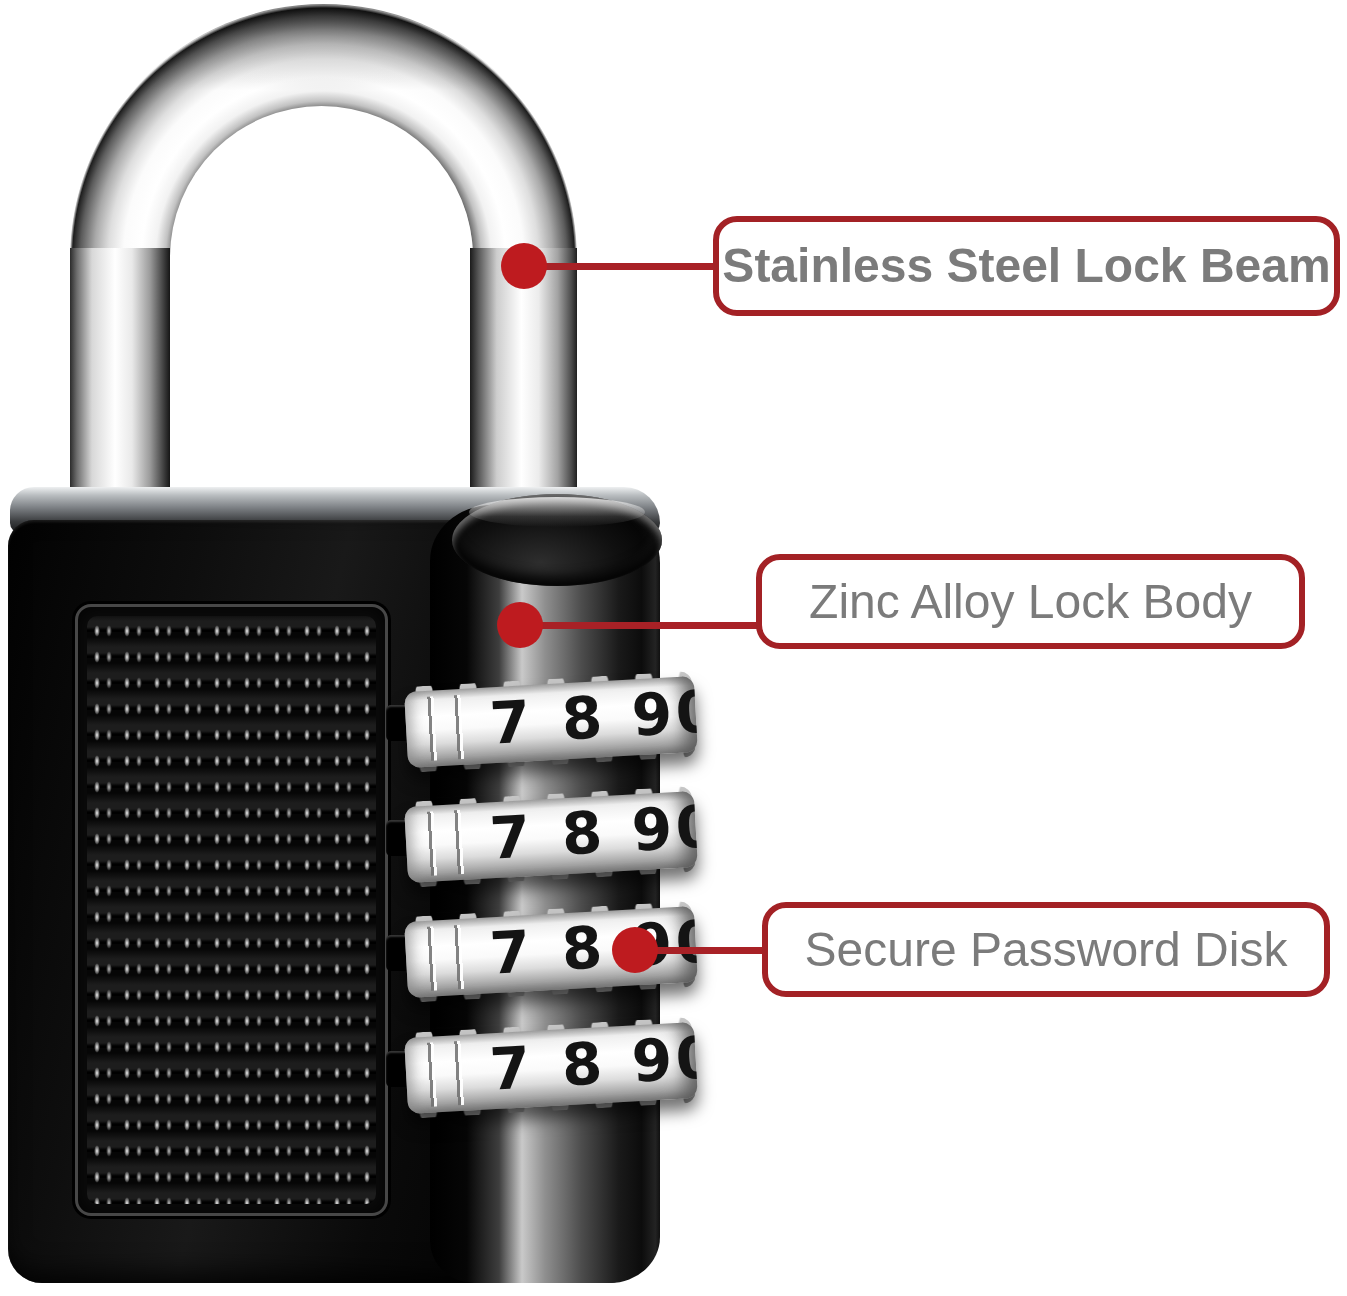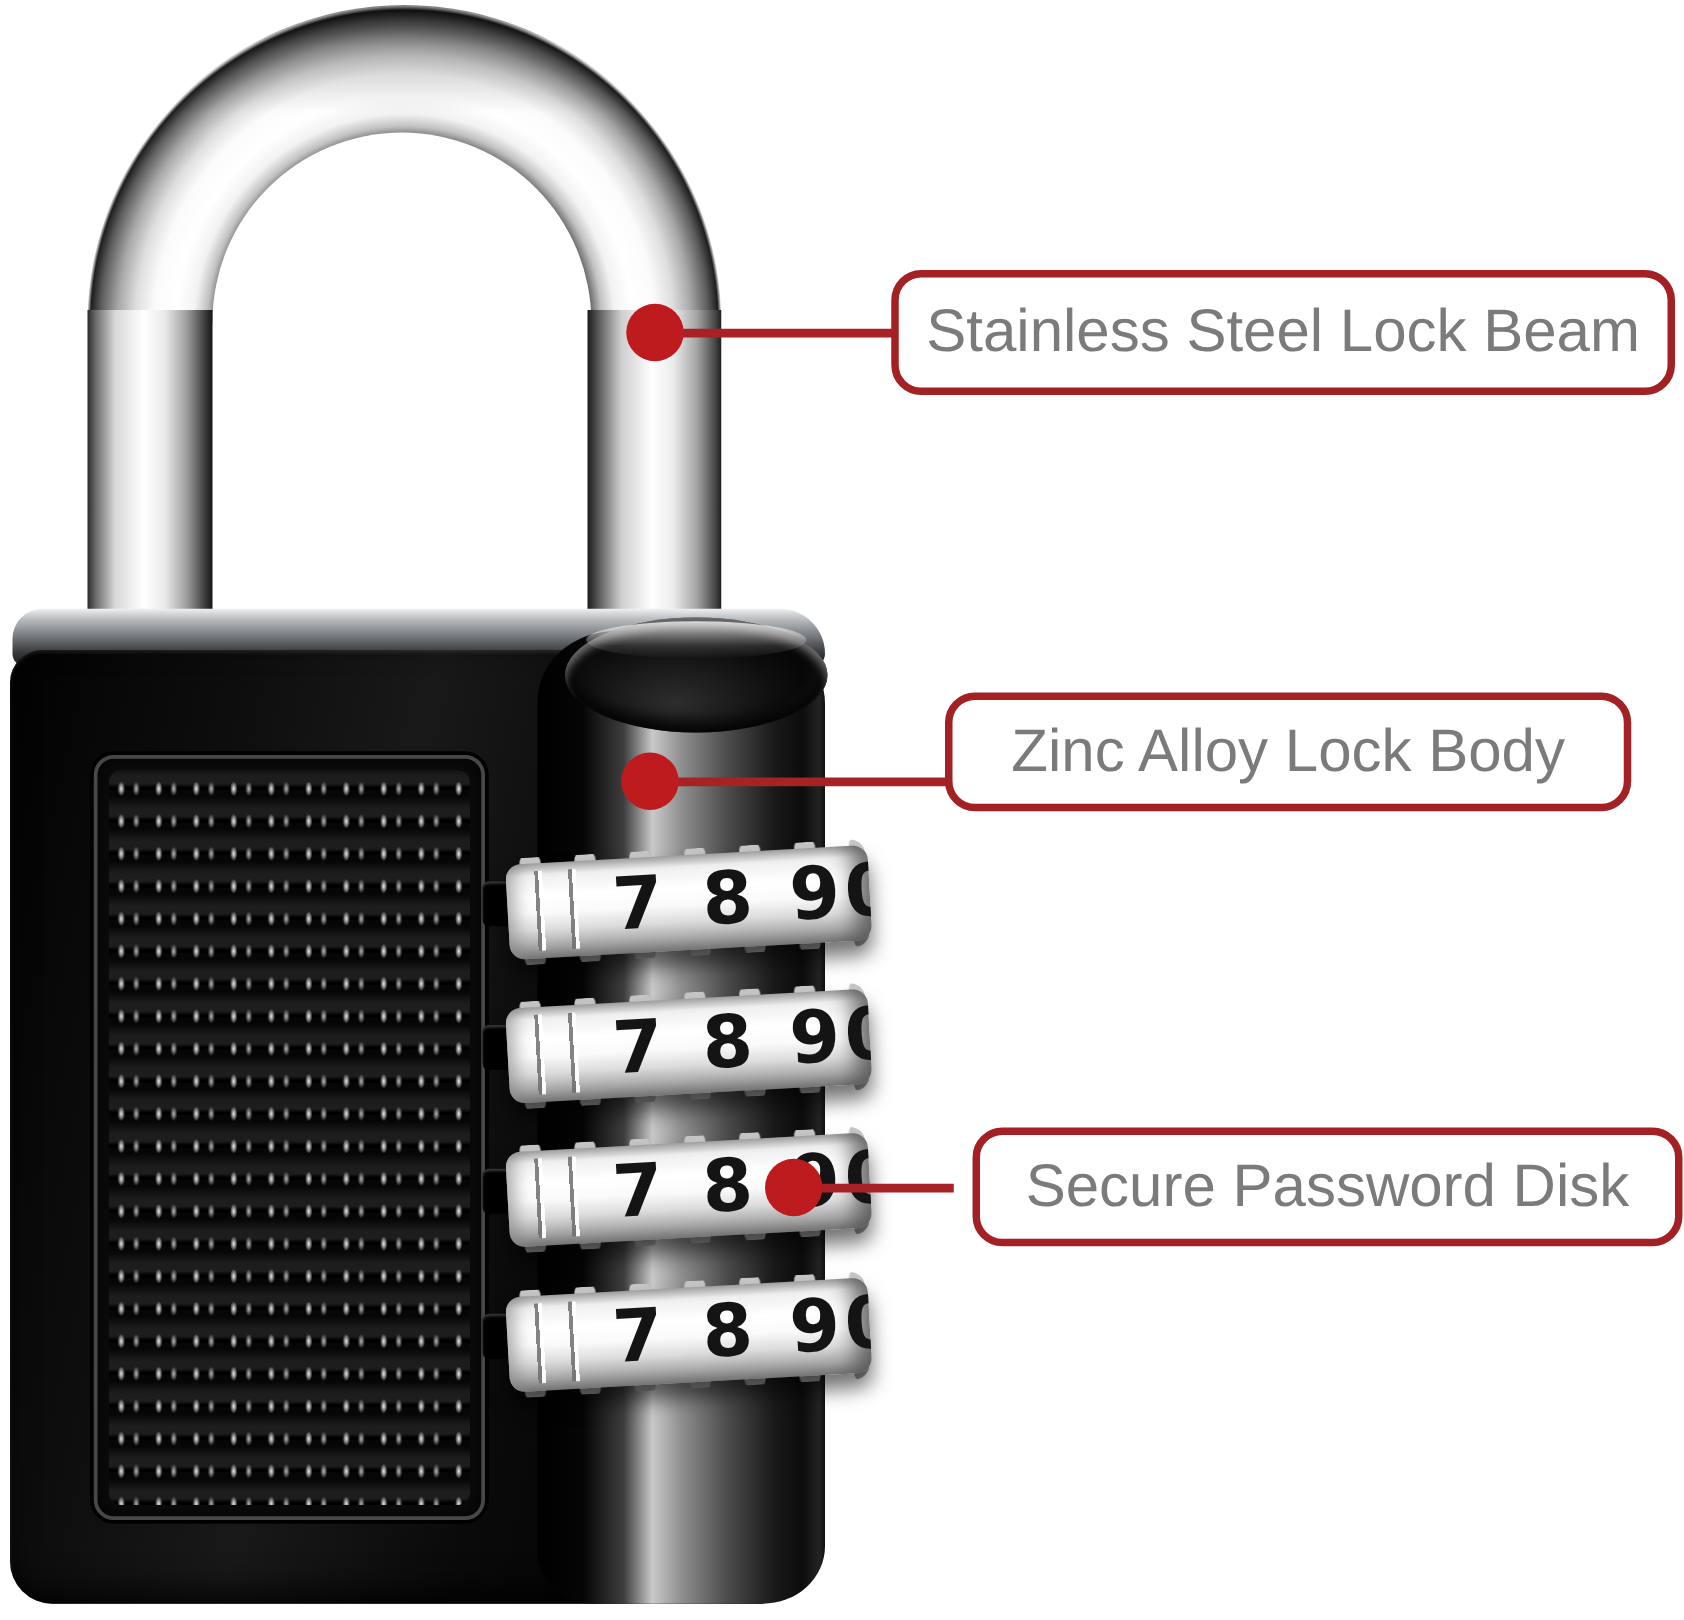--- a/index.html
+++ b/index.html
@@ -75,23 +75,23 @@
   
   .dot{width:46px;height:46px;border-radius:50%;background:#be1b1f;z-index:20;}
   .dot.m1{left:501px;top:243px}.dot.m2{left:497px;top:602px}.dot.m3{left:612px;top:927px}
   .cline{height:7px;background:#a82126;z-index:19;}
   .cline.m1{left:524px;top:263px;width:190px}
   .cline.m2{left:520px;top:622px;width:237px}
   .cline.m3{left:635px;top:947px;width:128px}
   .callout{border:6px solid #a32125;border-radius:24px;background:#ffffff;z-index:21;
     display:flex;align-items:center;justify-content:center;overflow:hidden;white-space:nowrap;
     color:#7b7b7b;font-size:48px;line-height:1;letter-spacing:0;}
-  .callout.c1{left:713px;top:216px;width:627px;height:100px;}
+  .callout.c1{left:713px;top:216px;width:627px;height:100px;font-weight:bold;}
   .callout.c2{left:756px;top:554px;width:549px;height:95px;}
-  .callout.c3{left:762px;top:902px;width:568px;height:95px;margin-left:16px;}
+  .callout.c3{left:762px;top:902px;width:568px;height:95px;}
 </style>
 </head>
 <body>
 
 <div id="scene">
 
   <div class="shackle-arch"></div>
   <div class="shackle-hole"></div>
   <div class="leg left"></div>
   <div class="leg right"></div>

